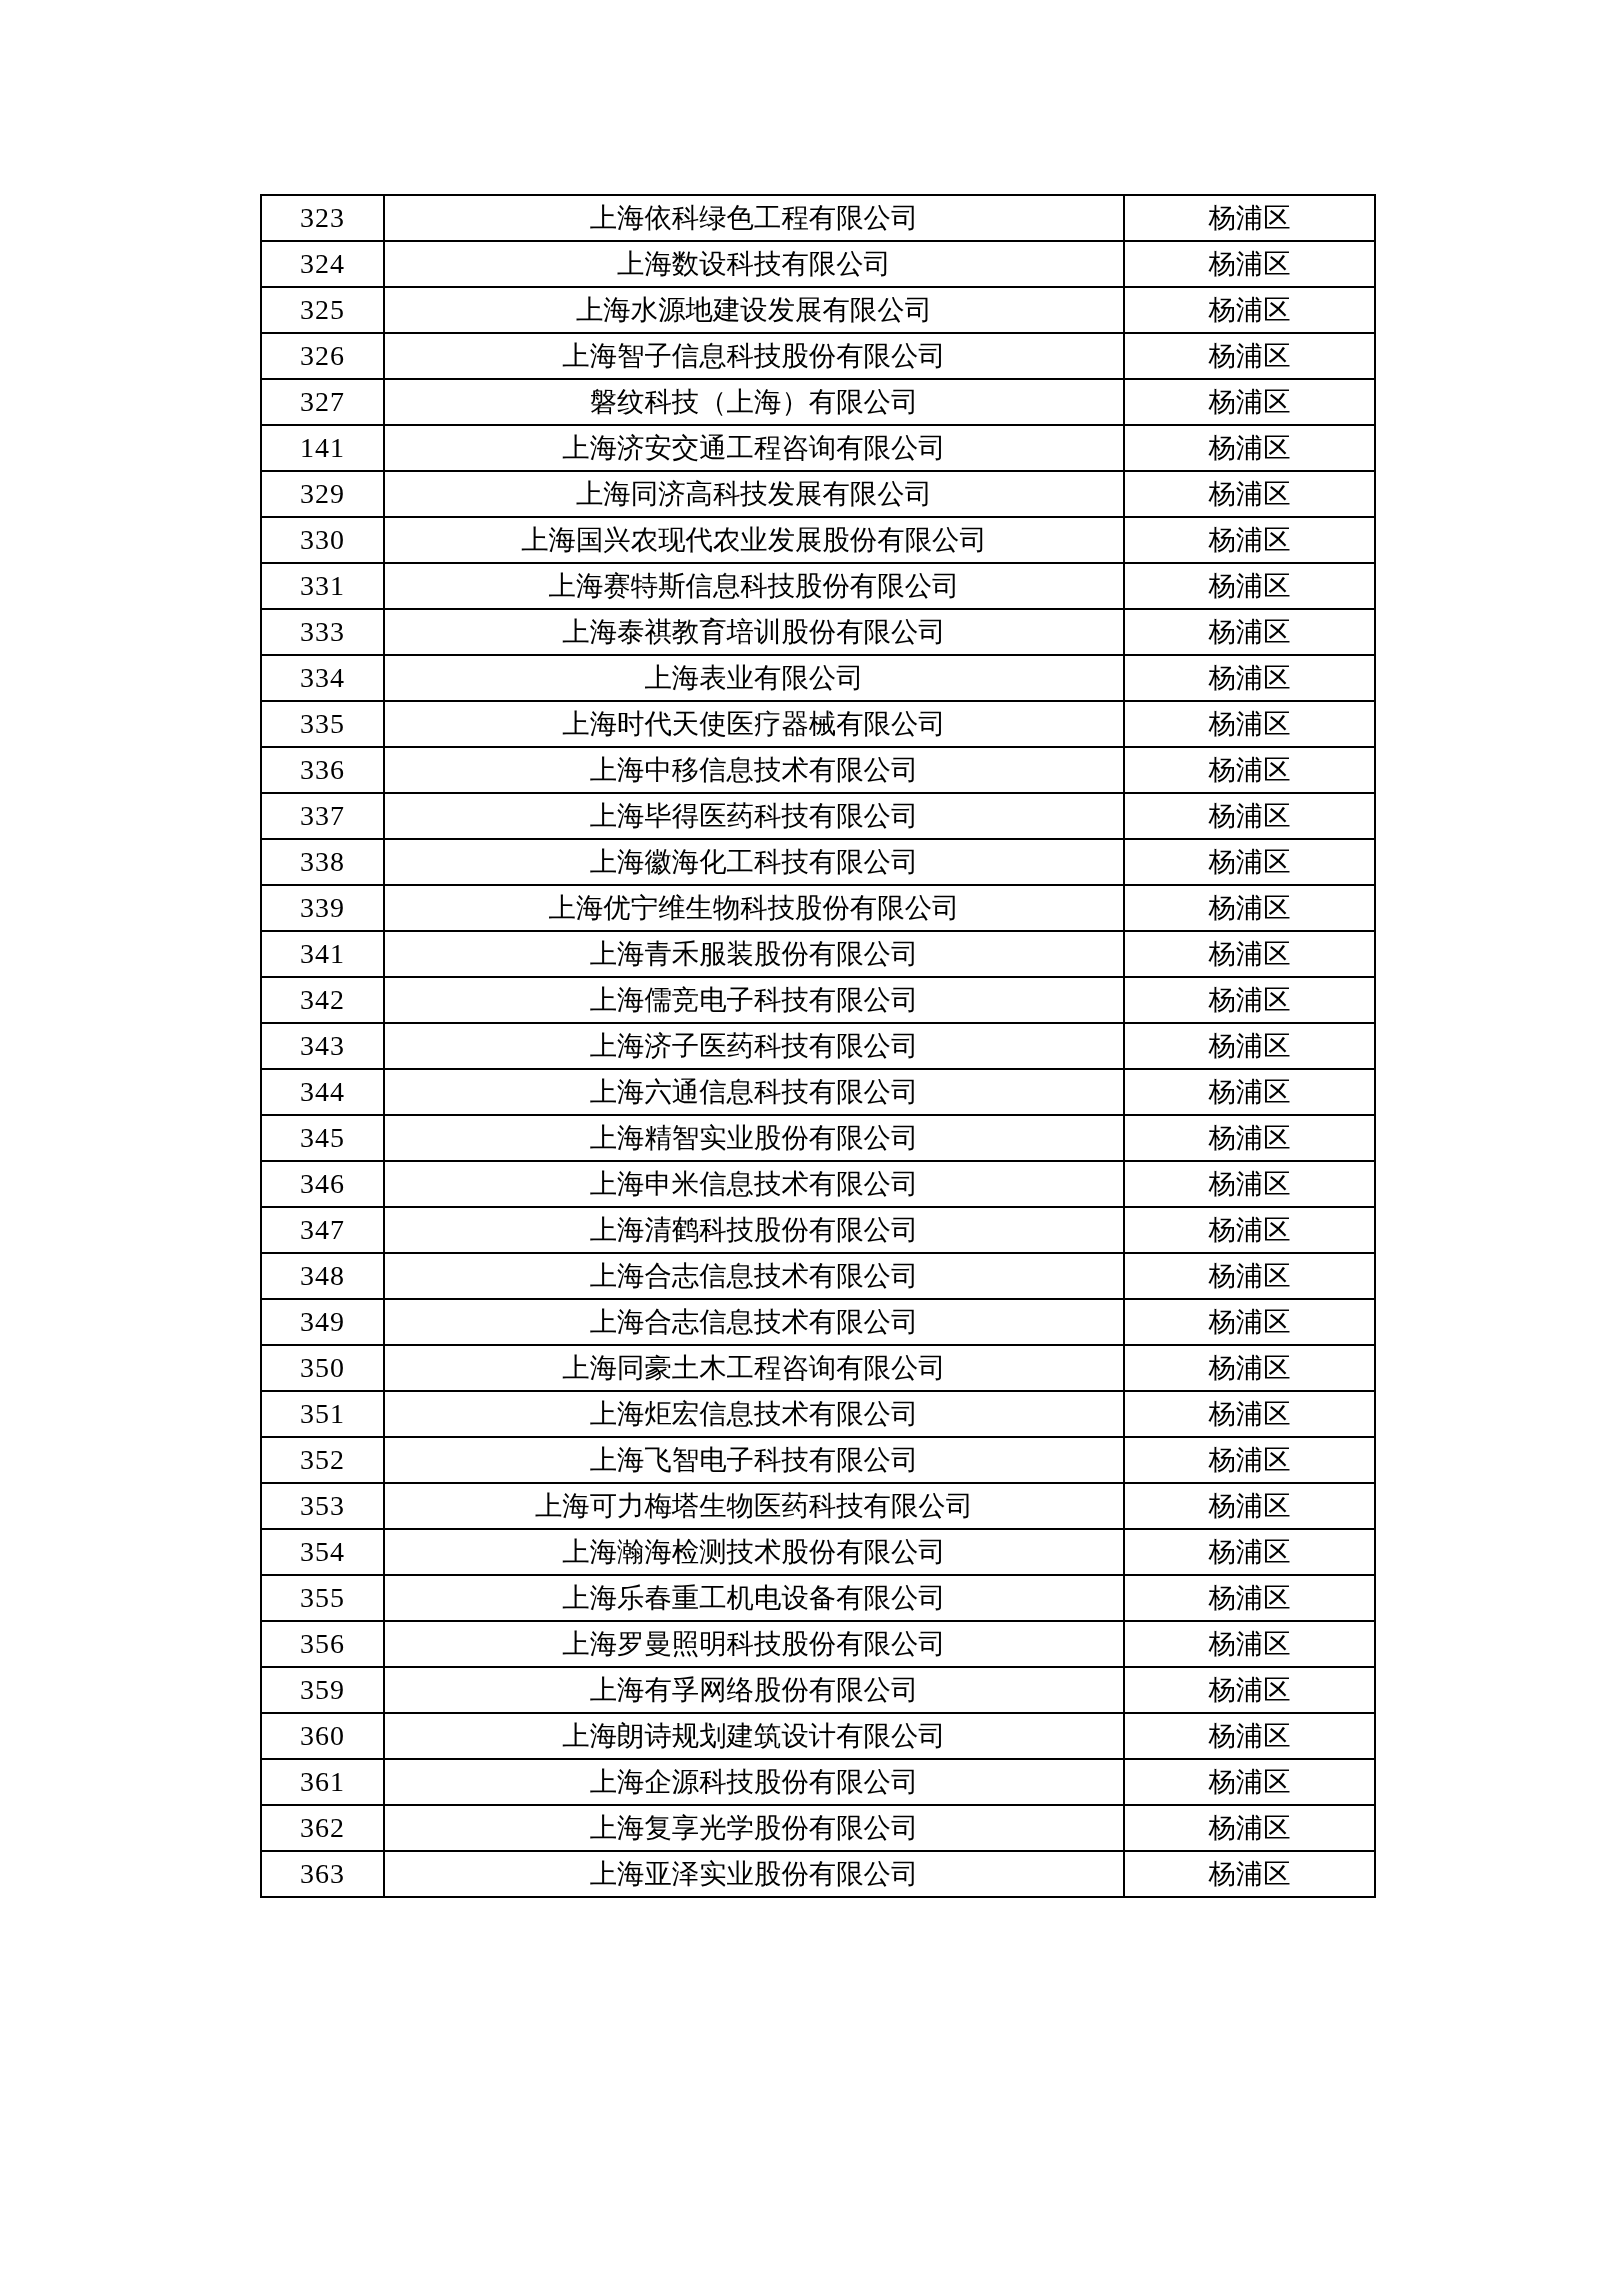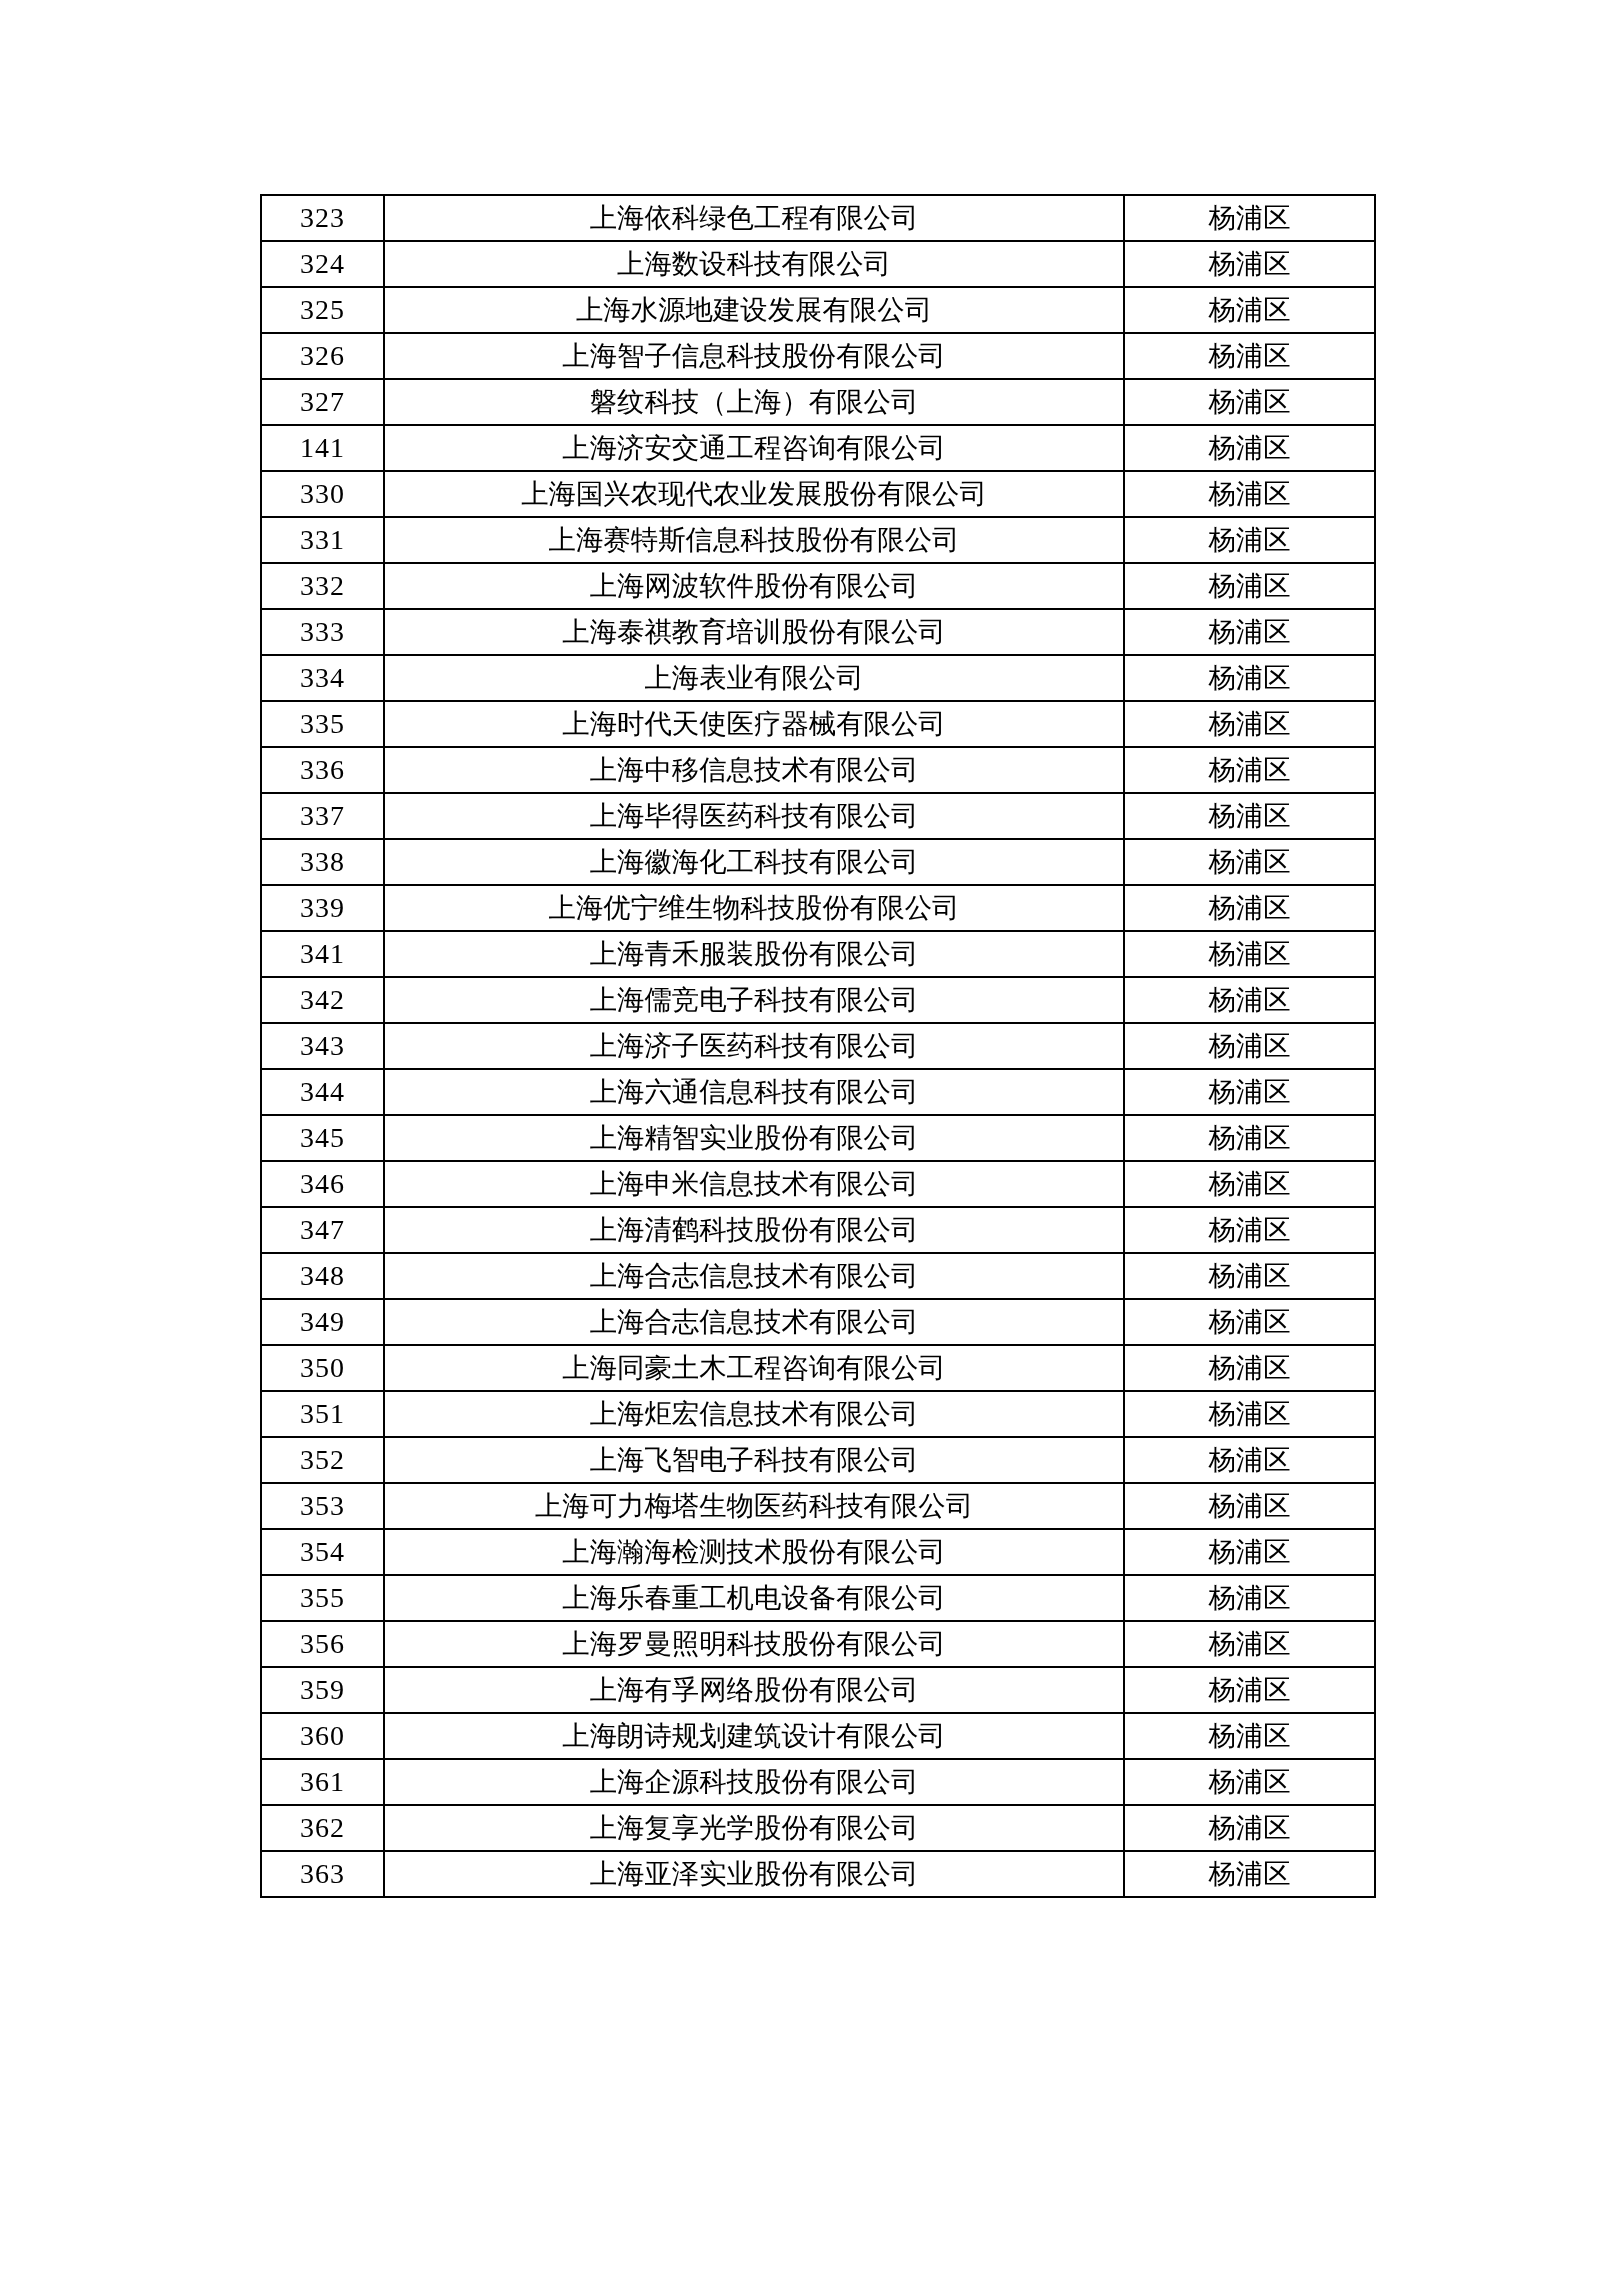--- a/index.html
+++ b/index.html
@@ -90,32 +90,32 @@
           <td class="cell-index">327</td>
           <td class="cell-company">磐纹科技（上海）有限公司</td>
           <td class="cell-district">杨浦区</td>
         </tr>
         <tr>
           <td class="cell-index">141</td>
           <td class="cell-company">上海济安交通工程咨询有限公司</td>
           <td class="cell-district">杨浦区</td>
         </tr>
         <tr>
+          <td class="cell-index">329</td>
+          <td class="cell-company">上海同济高科技发展有限公司</td>
+          <td class="cell-district">杨浦区</td>
+        </tr>
+        <tr>
           <td class="cell-index">330</td>
           <td class="cell-company">上海国兴农现代农业发展股份有限公司</td>
           <td class="cell-district">杨浦区</td>
         </tr>
         <tr>
           <td class="cell-index">331</td>
           <td class="cell-company">上海赛特斯信息科技股份有限公司</td>
-          <td class="cell-district">杨浦区</td>
-        </tr>
-        <tr>
-          <td class="cell-index">332</td>
-          <td class="cell-company">上海网波软件股份有限公司</td>
           <td class="cell-district">杨浦区</td>
         </tr>
         <tr>
           <td class="cell-index">333</td>
           <td class="cell-company">上海泰祺教育培训股份有限公司</td>
           <td class="cell-district">杨浦区</td>
         </tr>
         <tr>
           <td class="cell-index">334</td>
           <td class="cell-company">上海表业有限公司</td>

